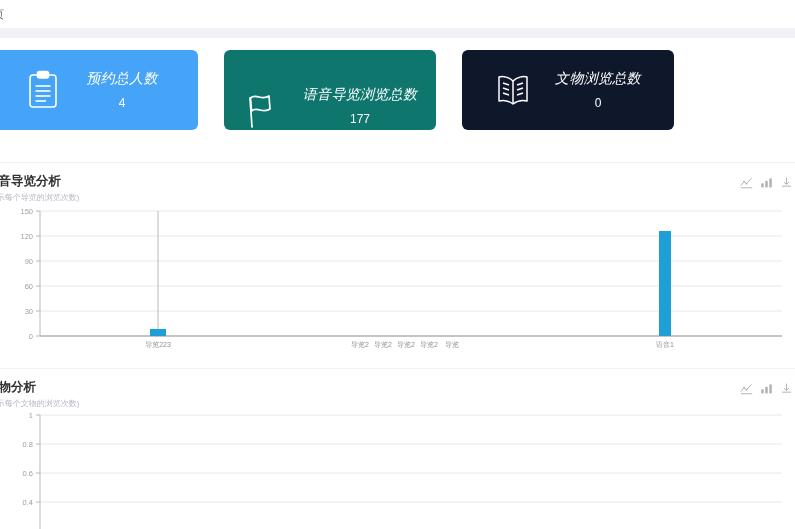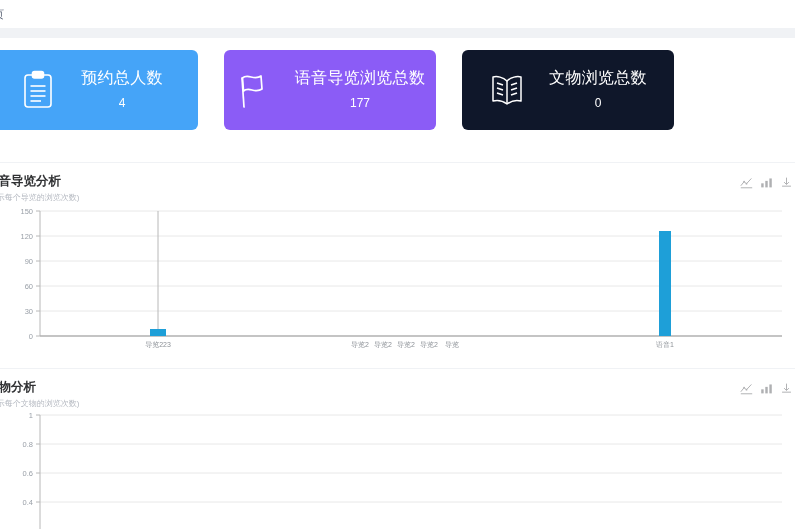--- a/index.html
+++ b/index.html
@@ -50,21 +50,21 @@
     border-radius: 6px;
     display: flex;
     align-items: center;
     justify-content: center;
     gap: 26px;
     color: #ffffff;
     flex: 0 0 auto;
   }
   .card-icon { width: 34px; height: 40px; flex: 0 0 auto; }
   .card-text { text-align: center; line-height: 1.5; }
-  .card-label { font-size: 16px; letter-spacing: .3px; white-space: nowrap; }
+  .card-label { font-size: 14px; letter-spacing: .3px; white-space: nowrap; font-style: italic; }
   .card-value { font-size: 12px; margin-top: 2px; }
 
   
   .panel {
     background: #ffffff;
     position: relative;
     border-top: 1px solid #f0f2f5;
     padding: 10px 0 0 0;
   }
   .panel-head { position: relative; height: 30px; }
@@ -137,21 +137,21 @@
           <line x1="8.5" y1="26" x2="23.5" y2="26"></line>
           <line x1="8.5" y1="31" x2="19" y2="31"></line>
         </svg>
       </span>
       <span class="card-text">
         <span class="card-label">预约总人数</span><br>
         <span class="card-value">4</span>
       </span>
     </div>
 
-    <div class="stat-card" id="card1" style="background: #8b5cf6;">
+    <div class="stat-card" id="card1" style="background: #0f766e; align-items: flex-end;">
       <span class="card-icon">
         <svg viewBox="0 0 32 40" width="34" height="40" fill="none" stroke="#ffffff" stroke-width="1.7" stroke-linecap="round" stroke-linejoin="round">
           <path d="M8 37 L6 8"></path>
           <path d="M6.5 8 C12 3, 18 11, 25 6 L26 19 C19 24, 13 16, 7.5 21 Z"></path>
         </svg>
       </span>
       <span class="card-text">
         <span class="card-label">语音导览浏览总数</span><br>
         <span class="card-value">177</span>
       </span>

